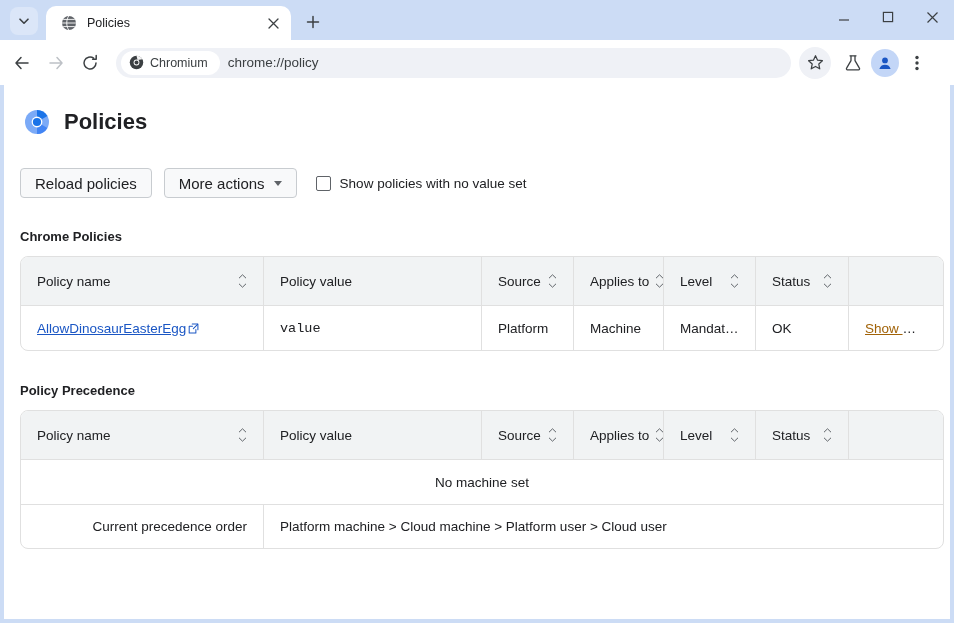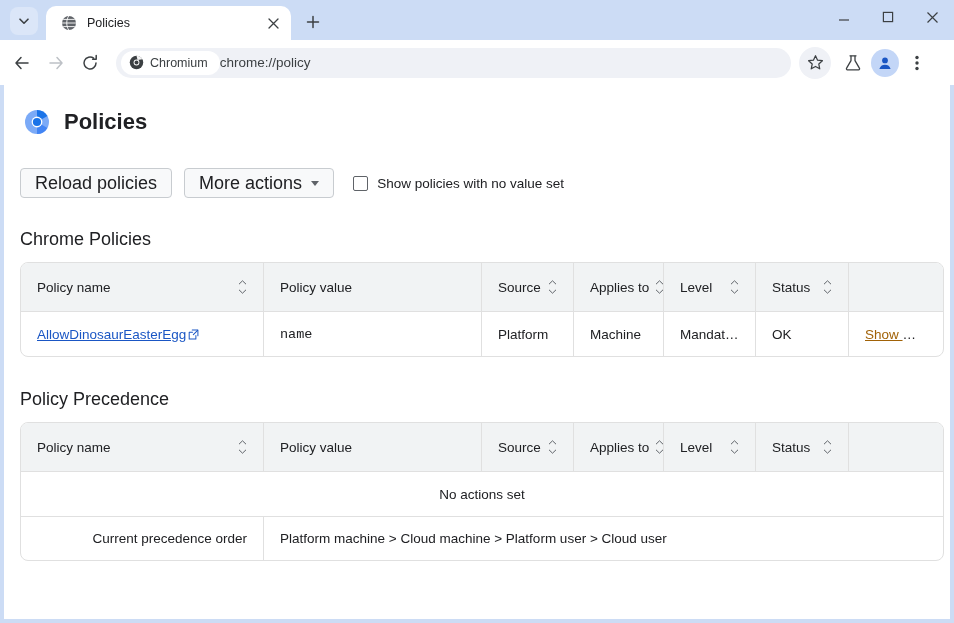--- a/index.html
+++ b/index.html
@@ -156,21 +156,21 @@
     flex: none;
   }
   .chip-label {
     font-size: 12.5px;
     color: #3c4043;
     white-space: nowrap;
   }
   .omni-url {
     font-size: 13.5px;
     color: #3c4043;
-    margin-left: 0;
+    margin-left: 8px;
     white-space: nowrap;
   }
   .star-btn {
     width: 32px;
     height: 32px;
     border-radius: 50%;
     background: #eff1f6;
     display: flex;
     align-items: center;
     justify-content: center;
@@ -258,21 +258,21 @@
     align-items: center;
     margin-top: 25px;
     gap: 12px;
   }
   .btn {
     height: 30px;
     border: 1px solid #c8ccd0;
     border-radius: 4px;
     background: #f8f9fa;
     font-family: "Liberation Sans", sans-serif;
-    font-size: 18px;
+    font-size: 15px;
     color: #202124;
     padding: 0 14px;
     display: flex;
     align-items: center;
     gap: 9px;
     cursor: pointer;
   }
   .caret {
     width: 0; height: 0;
     border-left: 4.5px solid transparent;
@@ -294,22 +294,22 @@
     background: #fff;
     flex: none;
   }
   .checkbox-label {
     font-size: 13.5px;
     color: #202124;
     white-space: nowrap;
   }
 
   .section-title {
-    font-size: 18px;
-    font-weight: normal;
+    font-size: 13px;
+    font-weight: bold;
     color: #202124;
     margin: 31px 0 12px 0;
   }
   .section-title.tight { margin-top: 32px; }
 
   
   .ptable {
     width: 922px;
     border: 1px solid #e0e0e0;
     border-radius: 8px;
@@ -619,21 +619,21 @@
               <td>
                 <span class="policy-link">
                   <span>AllowDinosaurEasterEgg</span>
                   <svg class="ext-ico" width="11" height="11" viewBox="0 0 12 12">
                     <path d="M4.6 1.2 H10.8 V7.4" fill="none" stroke="#1a56c4" stroke-width="1.1" stroke-linecap="round" stroke-linejoin="round"></path>
                     <path d="M10.5 1.5 L5.8 6.2" stroke="#1a56c4" stroke-width="1.1" stroke-linecap="round"></path>
                     <path d="M8.6 7.2 V10.8 H1.3 V3.5 H4.9" fill="none" stroke="#1a56c4" stroke-width="1.1" stroke-linecap="round" stroke-linejoin="round"></path>
                   </svg>
                 </span>
               </td>
-              <td class="mono">name</td>
+              <td class="mono">value</td>
               <td>Platform</td>
               <td>Machine</td>
               <td>Mandatory</td>
               <td>OK</td>
               <td>
                 <span class="showmore">Show more</span>
               </td>
             </tr>
           </tbody>
         </table>
@@ -720,21 +720,21 @@
                         <path d="M1 0.8 L4.5 4.2 L8 0.8" fill="none" stroke="#5f6368" stroke-width="1"></path>
                       </svg>
                   </span>
                 </span>
               </th>
               <th></th>
             </tr>
           </thead>
           <tbody>
             <tr class="row-empty">
-              <td colspan="7">No actions set</td>
+              <td colspan="7">No machine set</td>
             </tr>
             <tr>
               <td class="cell-right">Current precedence order</td>
               <td colspan="6">Platform machine &gt; Cloud machine &gt; Platform user &gt; Cloud user</td>
             </tr>
           </tbody>
         </table>
 
       </div>
     </div>

